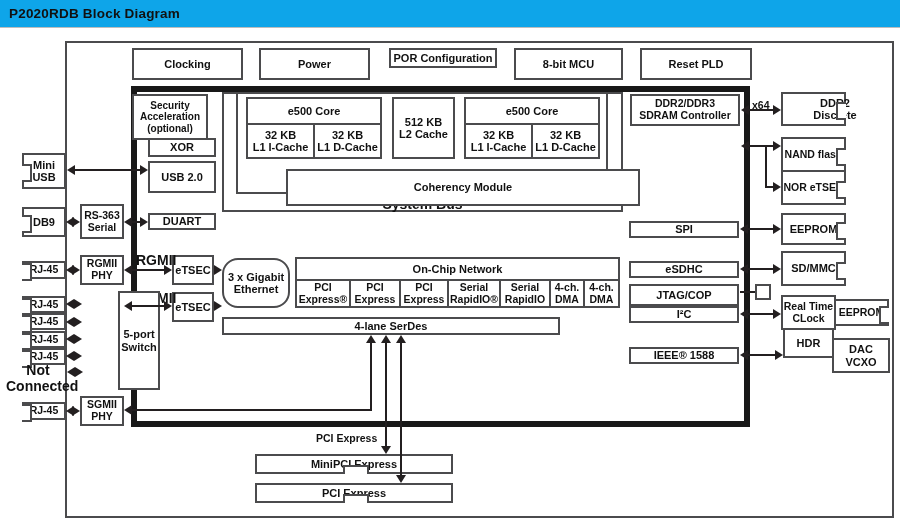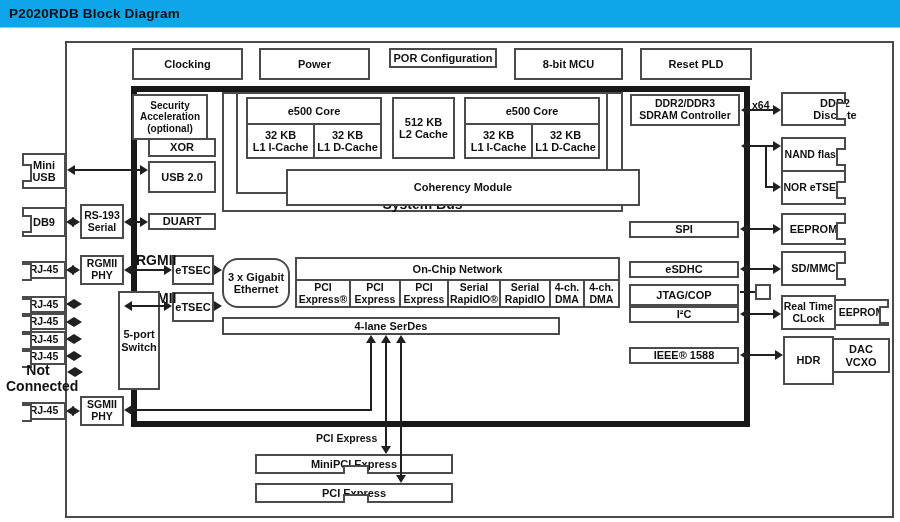--- a/index.html
+++ b/index.html
@@ -115,21 +115,21 @@
 DMA</div>
       <div class="ocn-c" style="width:33px;">4-ch.
 DMA</div>
     </div>
   </div>
   <div class="box" style="left:222px;top:317px;width:338px;height:18px;">4-lane SerDes</div>
 
   <div class="box conn-l" style="left:22px;top:153px;width:44px;height:36px;">Mini
 USB</div>
   <div class="box conn-l" style="left:22px;top:207px;width:44px;height:30px;">DB9</div>
-  <div class="box f10" style="left:80px;top:204px;width:44px;height:35px;">RS-193
+  <div class="box f10" style="left:80px;top:204px;width:44px;height:35px;">RS-363
 Serial</div>
   <div class="box f10" style="left:80px;top:255px;width:44px;height:30px;">RGMII
 PHY</div>
   <div class="box f10 conn-l" style="left:22px;top:261px;width:44px;height:18px;">RJ-45</div>
   <div class="box f10 conn-l" style="left:22px;top:296px;width:44px;height:17px;">RJ-45</div>
   <div class="box f10 conn-l" style="left:22px;top:313px;width:44px;height:17px;">RJ-45</div>
   <div class="box f10 conn-l" style="left:22px;top:331px;width:44px;height:17px;">RJ-45</div>
   <div class="box f10 conn-l" style="left:22px;top:348px;width:44px;height:17px;">RJ-45</div>
   <div class="box" style="left:82px;top:291px;width:42px;height:99px;margin-left:36px;">5-port
 Switch</div>
@@ -142,21 +142,21 @@
   <div class="lbl f10" style="left:752px;top:100px;">x64</div>
   <div class="box conn-r" style="left:781px;top:92px;width:65px;height:34px;padding-left:43px;">DDR2
 Discrete</div>
   <div class="box f10 conn-r" style="left:781px;top:137px;width:65px;height:35px;">NAND flash</div>
   <div class="box f10 conn-r" style="left:781px;top:170px;width:65px;height:35px;">NOR eTSEC</div>
   <div class="box conn-r" style="left:781px;top:213px;width:65px;height:32px;">EEPROM</div>
   <div class="box conn-r" style="left:781px;top:251px;width:65px;height:35px;">SD/MMC</div>
   <div class="box f10" style="left:781px;top:295px;width:55px;height:35px;">Real Time
 CLock</div>
   <div class="box f10 conn-r" style="left:834px;top:299px;width:55px;height:27px;">EEPROM</div>
-  <div class="box" style="left:783px;top:336px;width:51px;height:49px;">HDR</div>
+  <div class="box" style="left:783px;top:328px;width:51px;height:30px;">HDR</div>
   <div class="box" style="left:832px;top:338px;width:58px;height:35px;">DAC
 VCXO</div>
   <div class="box" style="left:755px;top:284px;width:16px;height:16px;"></div>
 
   <div class="lbl f10" style="left:316px;top:433px;">PCI Express</div>
   <div class="box slot" style="left:255px;top:454px;width:198px;height:20px;">MiniPCI Express</div>
   <div class="box slot" style="left:255px;top:483px;width:198px;height:20px;">PCI Express</div>
 
   <div class="arr l" style="left:67px;top:165px;"></div>
   <div class="hline" style="left:73px;top:169px;width:69px;"></div>

